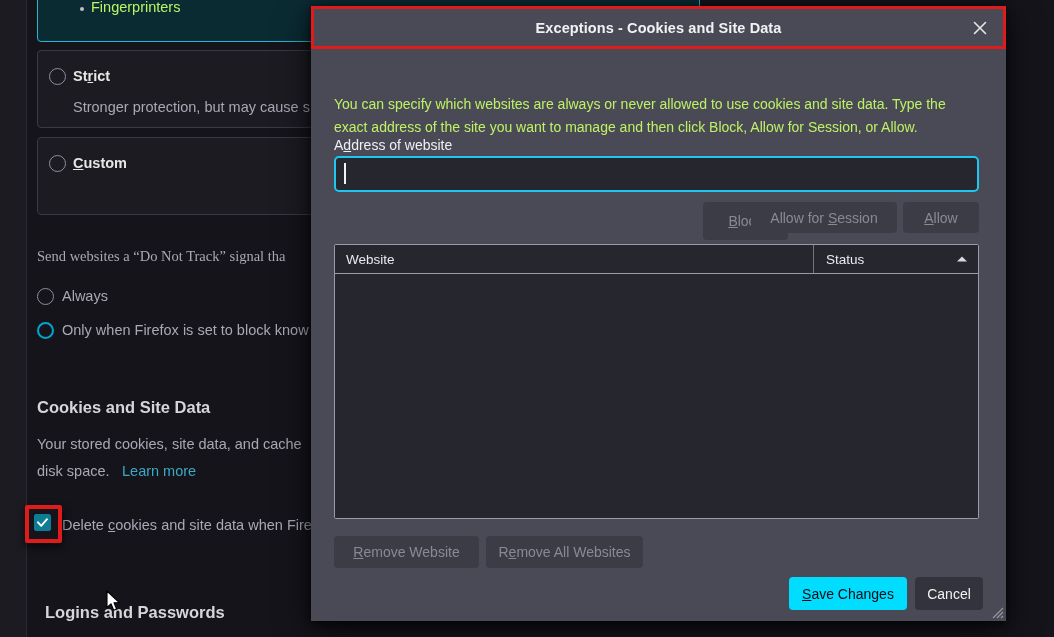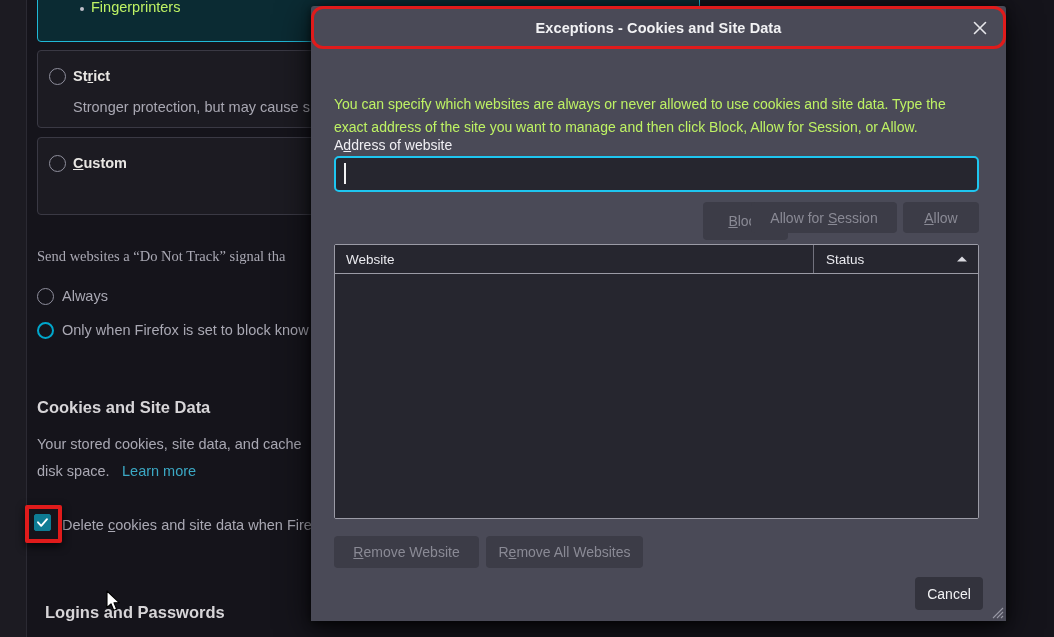--- a/index.html
+++ b/index.html
@@ -100,21 +100,21 @@
     position: absolute;
     left: 311px; top: 6px; width: 695px; height: 615px;
     background: #4a4a57;
     border-radius: 3px;
     box-shadow: 0 8px 34px rgba(0,0,0,.72), 0 2px 8px rgba(0,0,0,.6);
   }
   .dlg-titlebar {
     position: absolute; left: 0; top: 0; width: 695px; height: 43px;
     background: #4a4a57;
     border: 3px solid #e01b1b;
-    border-radius: 12px;
+    border-radius: 0;
     display: flex; align-items: center; justify-content: center;
   }
   .dlg-title {
     color: #f2f2f4; font-size: 14.5px; font-weight: bold;
     letter-spacing: .1px;
   }
   .dlg-close {
     position: absolute; right: 8px; top: 50%;
     transform: translateY(-50%);
     width: 30px; height: 26px;
@@ -309,20 +309,21 @@
             <span>Status</span>
             <span class="sort-arrow"></span>
           </div>
         </div>
         <div class="list-empty"></div>
       </div>
 
       <button class="btn disabled" style="left:23px; top:487px; width:145px; height:32px;"><u class="ak">R</u>emove Website</button>
       <button class="btn disabled" style="left:175px; top:487px; width:157px; height:32px;">R<u class="ak">e</u>move All Websites</button>
 
+      <button class="btn primary" style="left:478px; top:528px; width:118px; height:33px;"><u class="ak">S</u>ave Changes</button>
       <button class="btn neutral" style="left:604px; top:528px; width:68px; height:33px;"><span>Cancel</span></button>
 
       <span class="resize-grip">
         <svg width="16" height="16" viewBox="0 0 16 16" aria-hidden="true">
           <g stroke="#a7a7b2" stroke-width="1.1">
             <path d="M15 5 L5 15"></path>
               <path d="M15 9 L9 15"></path>
               <path d="M15 13 L13 15"></path>
           </g>
         </svg>

